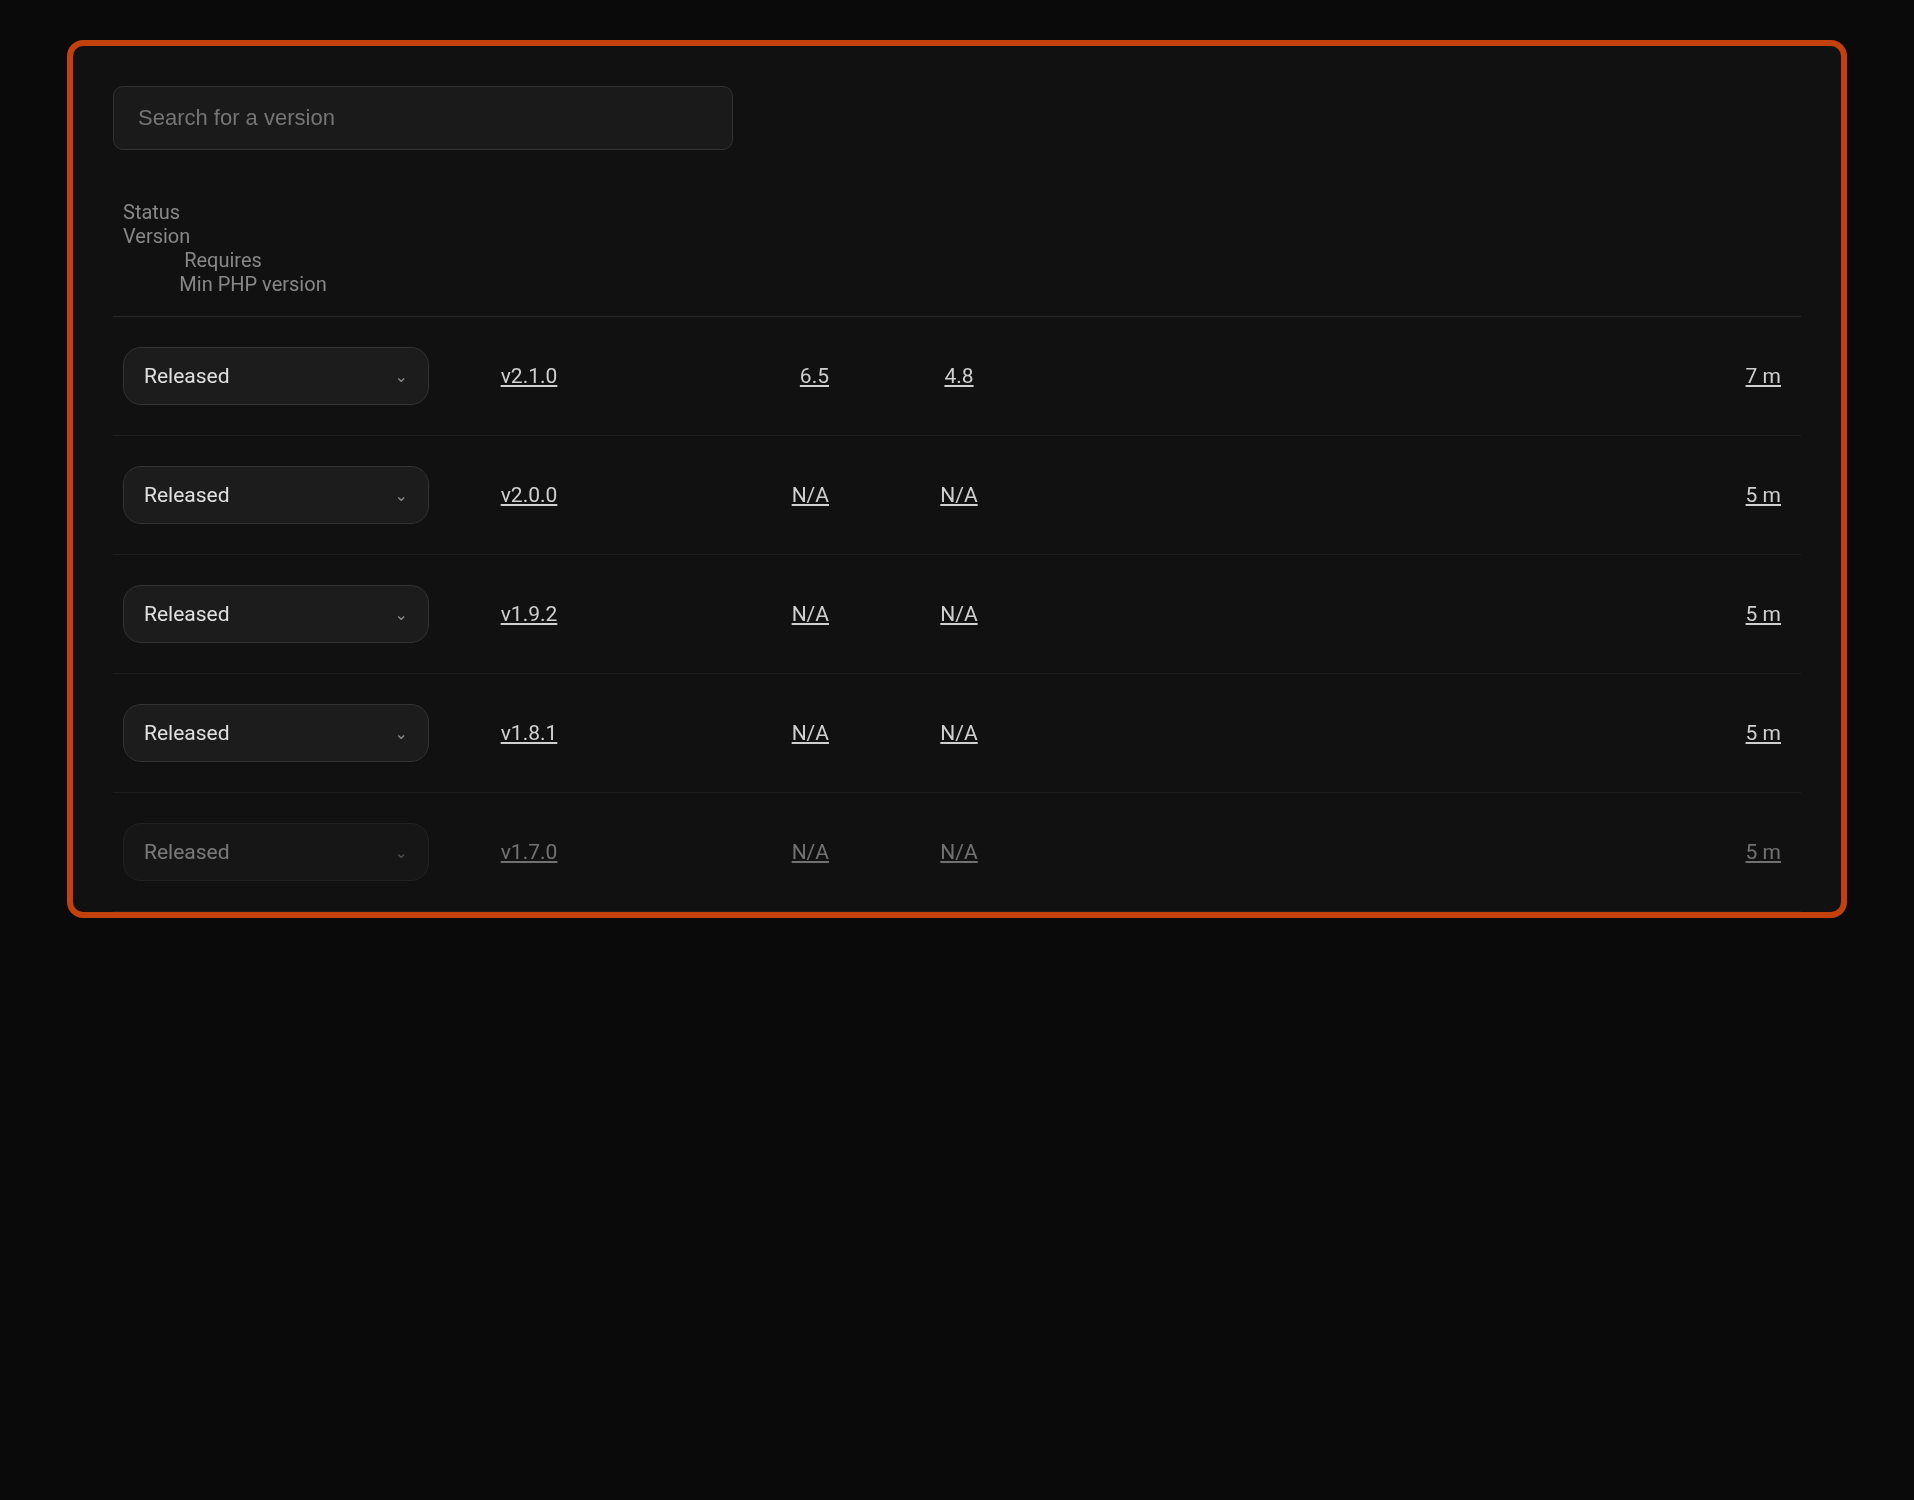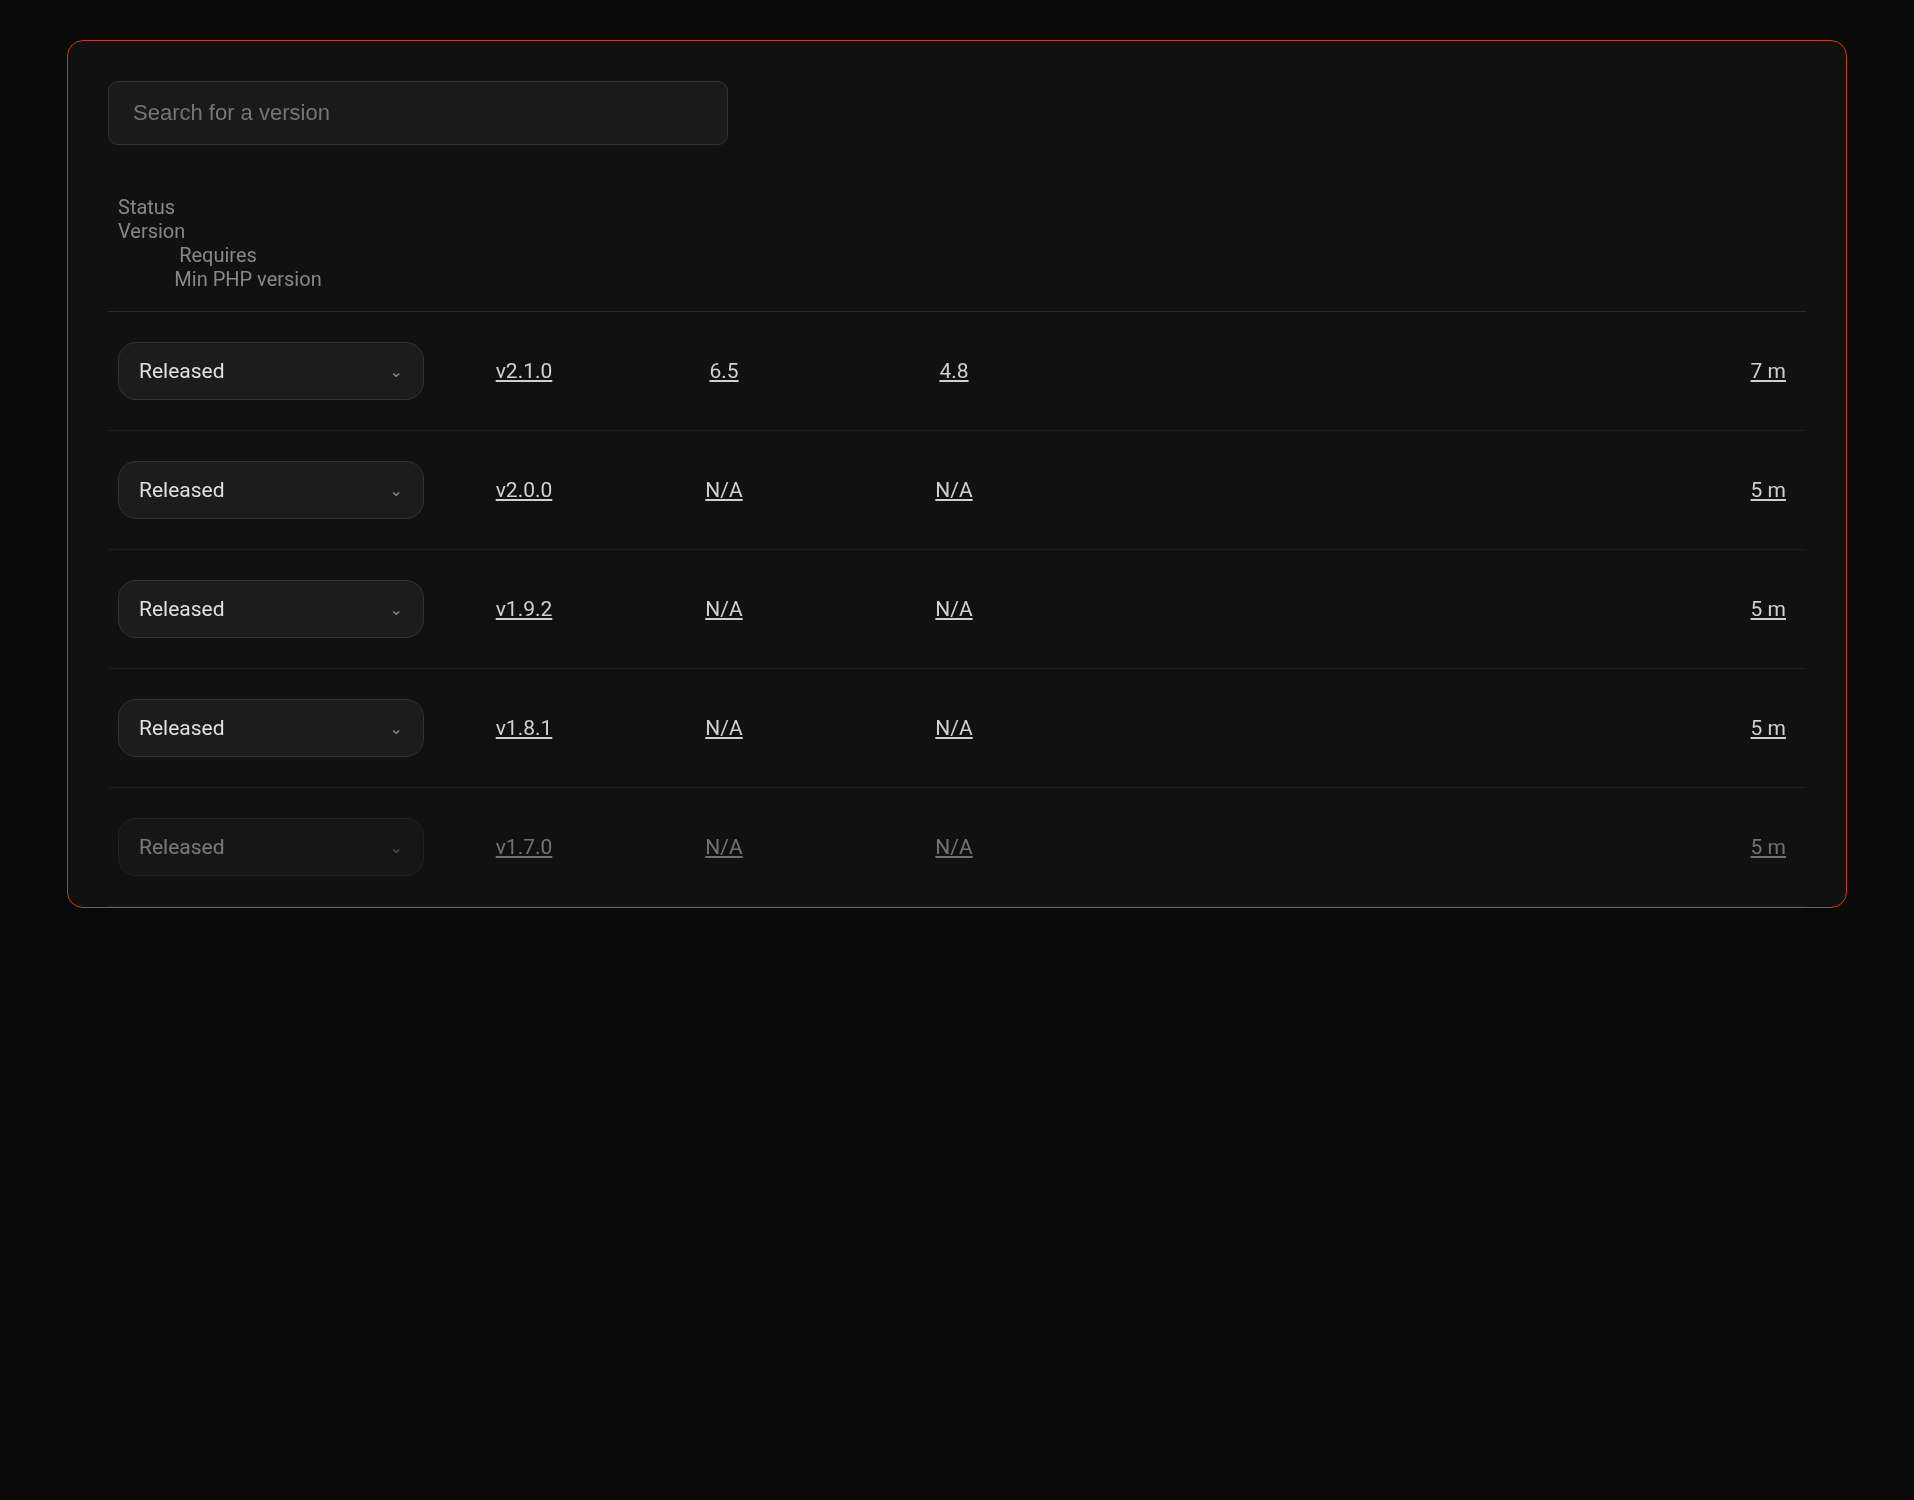--- a/index.html
+++ b/index.html
@@ -16,21 +16,21 @@
       display: flex;
       align-items: flex-start;
       justify-content: center;
       padding-top: 40px;
     }
 
     .container {
       width: 1780px;
       background-color: #111111;
       border-radius: 16px;
-      border: 1px solid #c2410c;
+      border: 6px solid #c2410c;
       padding: 40px 40px 0 40px;
       overflow: hidden;
     }
 
     .search-bar {
       width: 620px;
       background-color: #1a1a1a;
       border: 1px solid #333;
       border-radius: 10px;
       padding: 18px 24px;
@@ -128,21 +128,21 @@
       text-decoration: underline;
     }
 
     .cell-version {
       width: 200px;
       text-align: center;
     }
 
     .cell-requires {
       width: 200px;
-      text-align: center;
+      text-align: right;
     }
 
     .cell-min-php {
       width: 260px;
       text-align: center;
     }
 
     .cell-cre {
       flex: 1;
       text-align: right;

